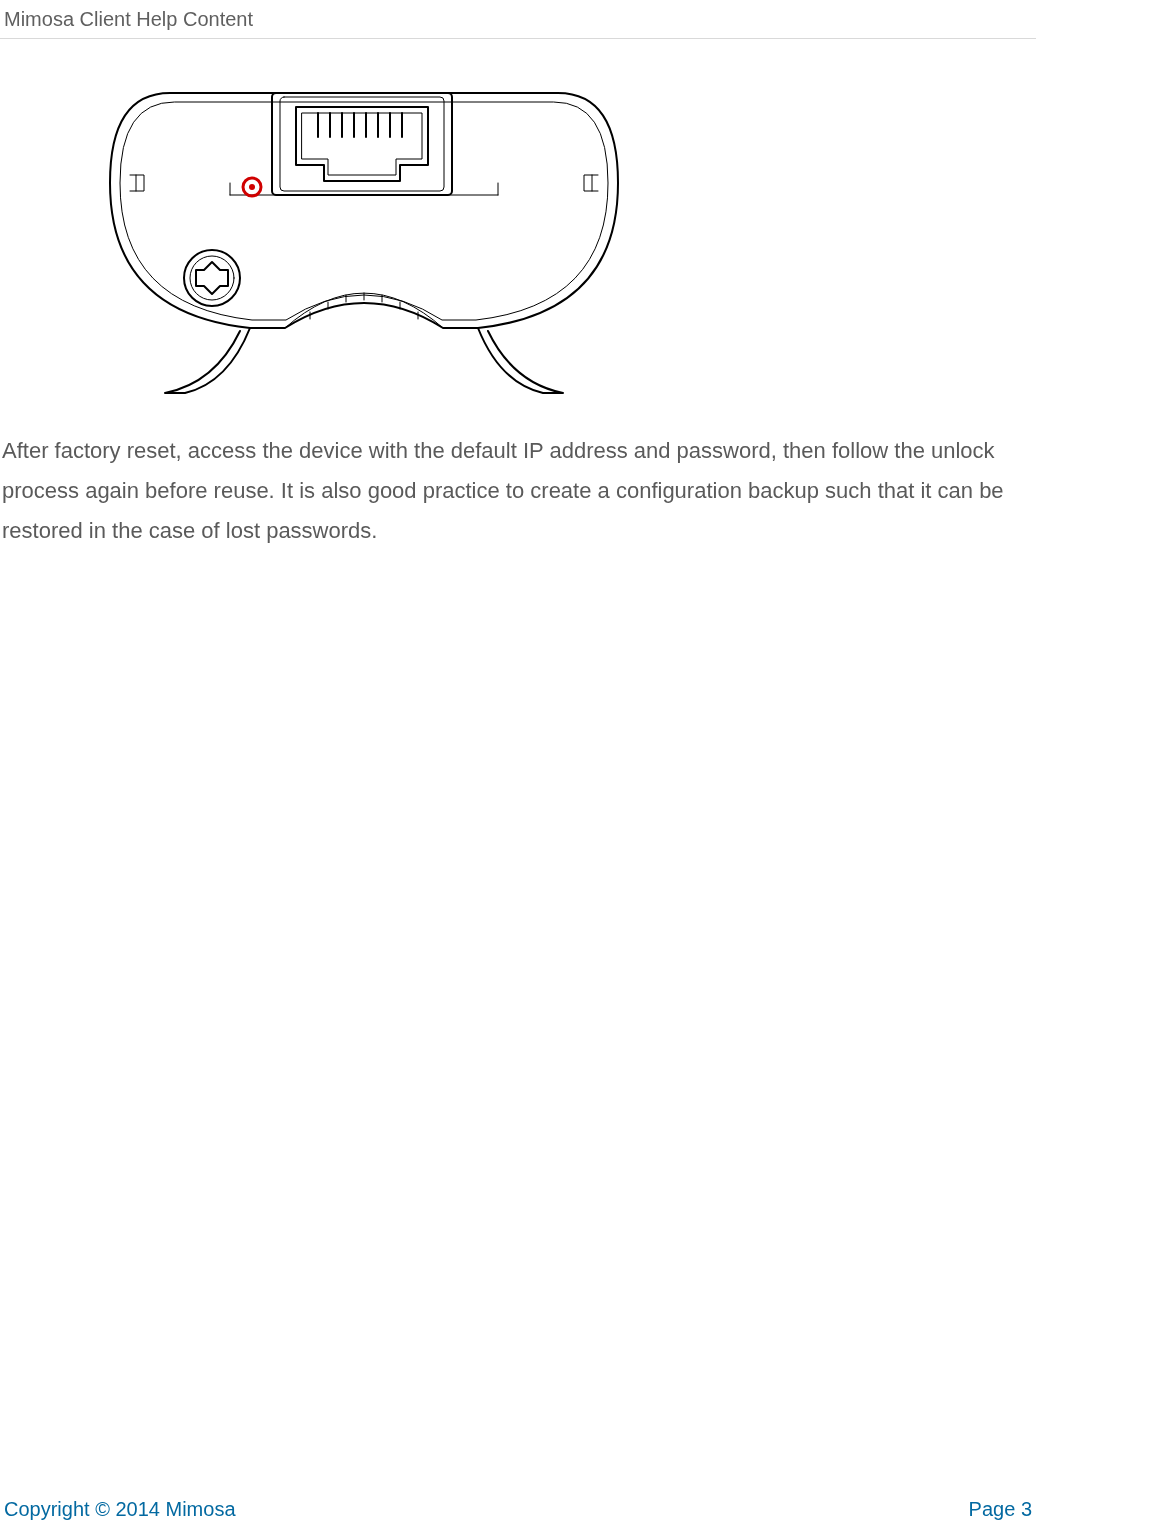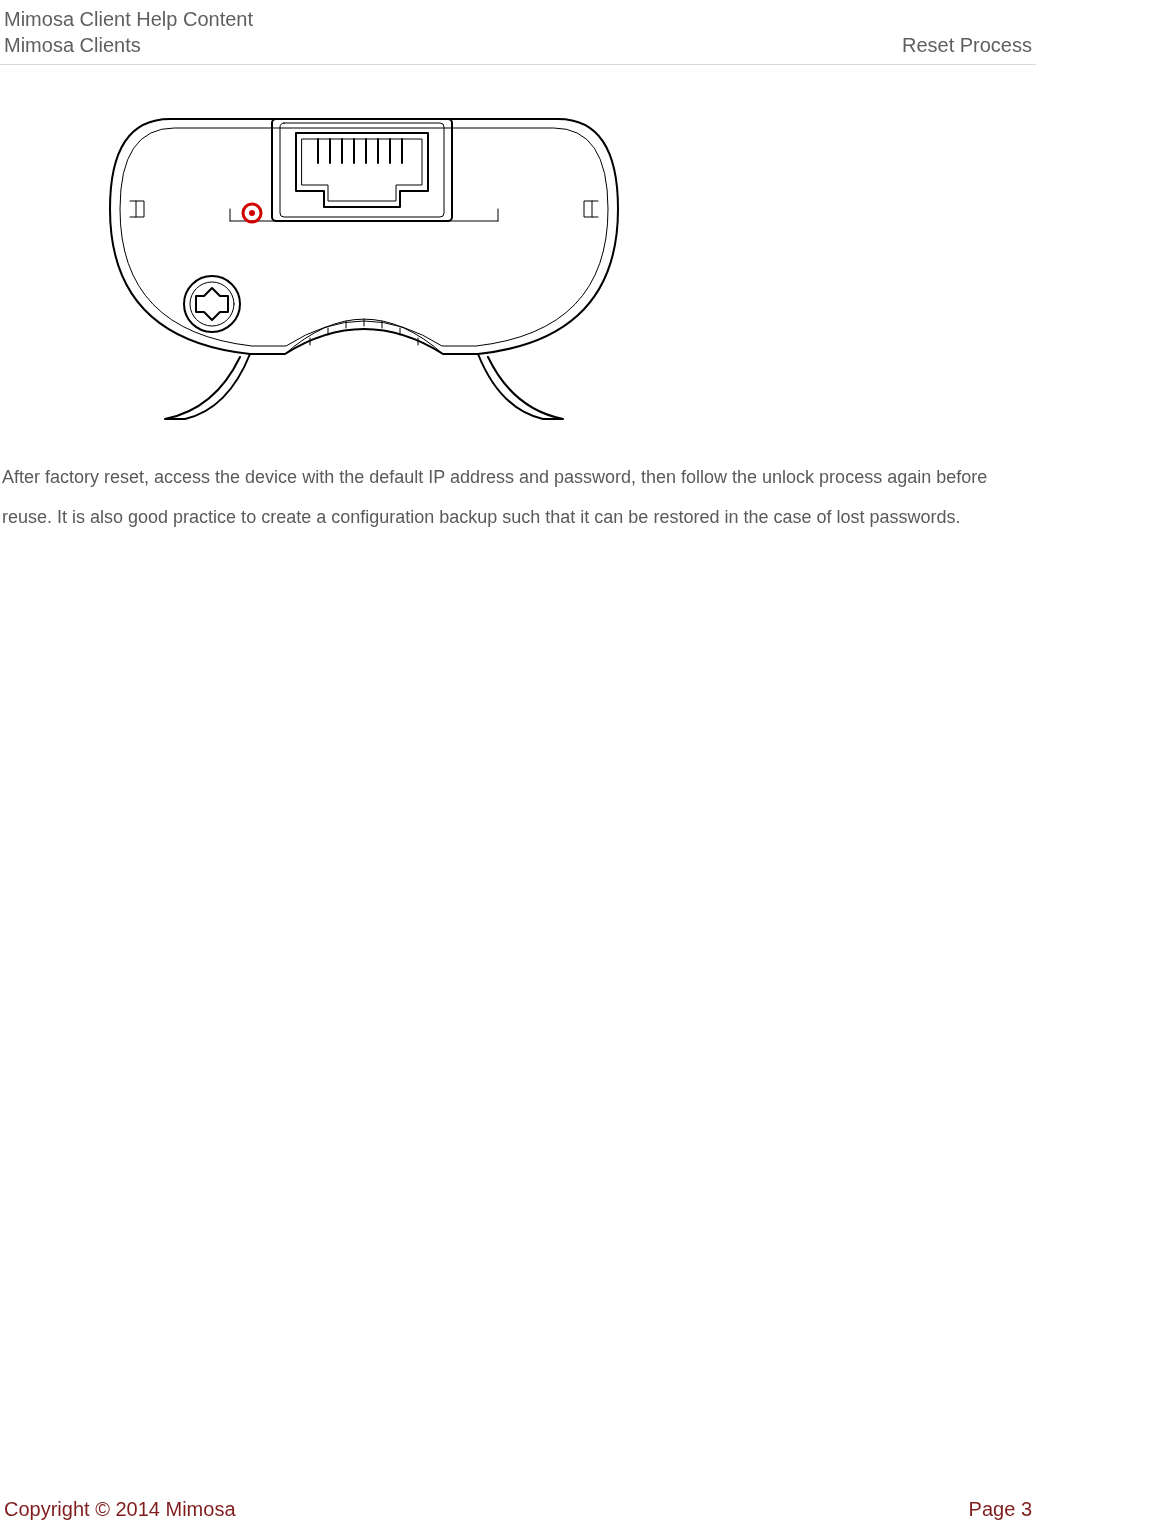--- a/index.html
+++ b/index.html
@@ -35,50 +35,46 @@
     margin: 44px 0 28px 100px;
     width: 528px;
     height: 320px;
   }
   .figure-wrap svg {
     width: 528px;
     height: 320px;
     display: block;
   }
   .body-text {
-    font-size: 18px;
+    font-size: 22px;
     line-height: 40px;
     color: #5a5a5a;
     padding: 0 2px;
   }
   .footer {
     position: absolute;
     left: 0;
     right: 0;
     bottom: 18px;
     display: flex;
     justify-content: space-between;
     font-size: 20px;
-    color: #7f1d1d;
+    color: #0369a1;
     padding: 0 4px;
     text-align: right;
   }
 </style>
 </head>
 <body>
 
 <div class="page">
   <div class="header">
     <div class="header-row1">
       <span>Mimosa Client Help Content</span>
       <span></span>
-    </div>
-    <div class="header-row2">
-      <span>Mimosa Clients</span>
-      <span>Reset Process</span>
     </div>
   </div>
 
   <div class="figure-wrap">
     <svg viewBox="0 0 528 320" xmlns="http://www.w3.org/2000/svg">
       <g fill="none" stroke="#000" stroke-width="2" stroke-linejoin="round" stroke-linecap="round">
 
         <path d="M70 10
                  Q10 10 10 100
                  Q10 230 150 245

